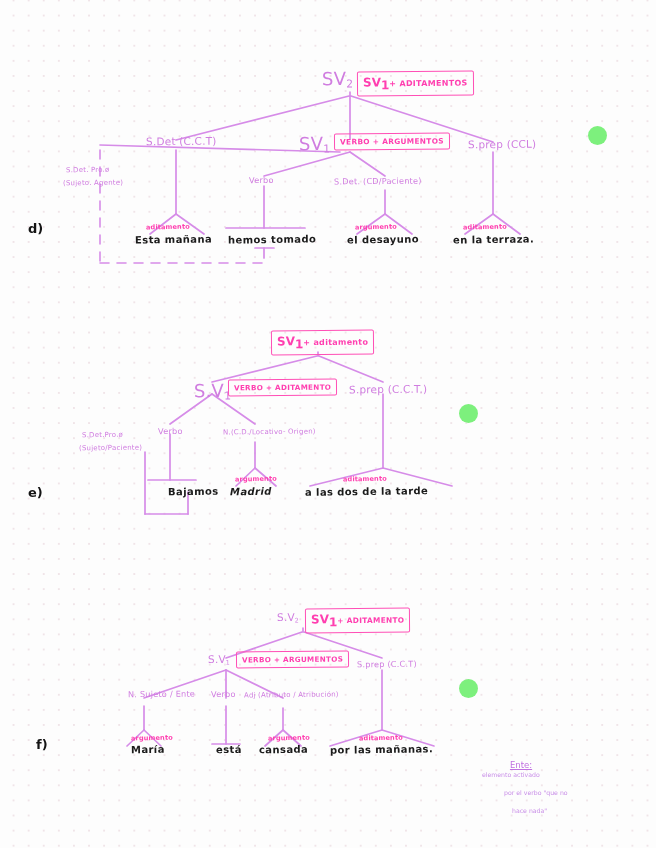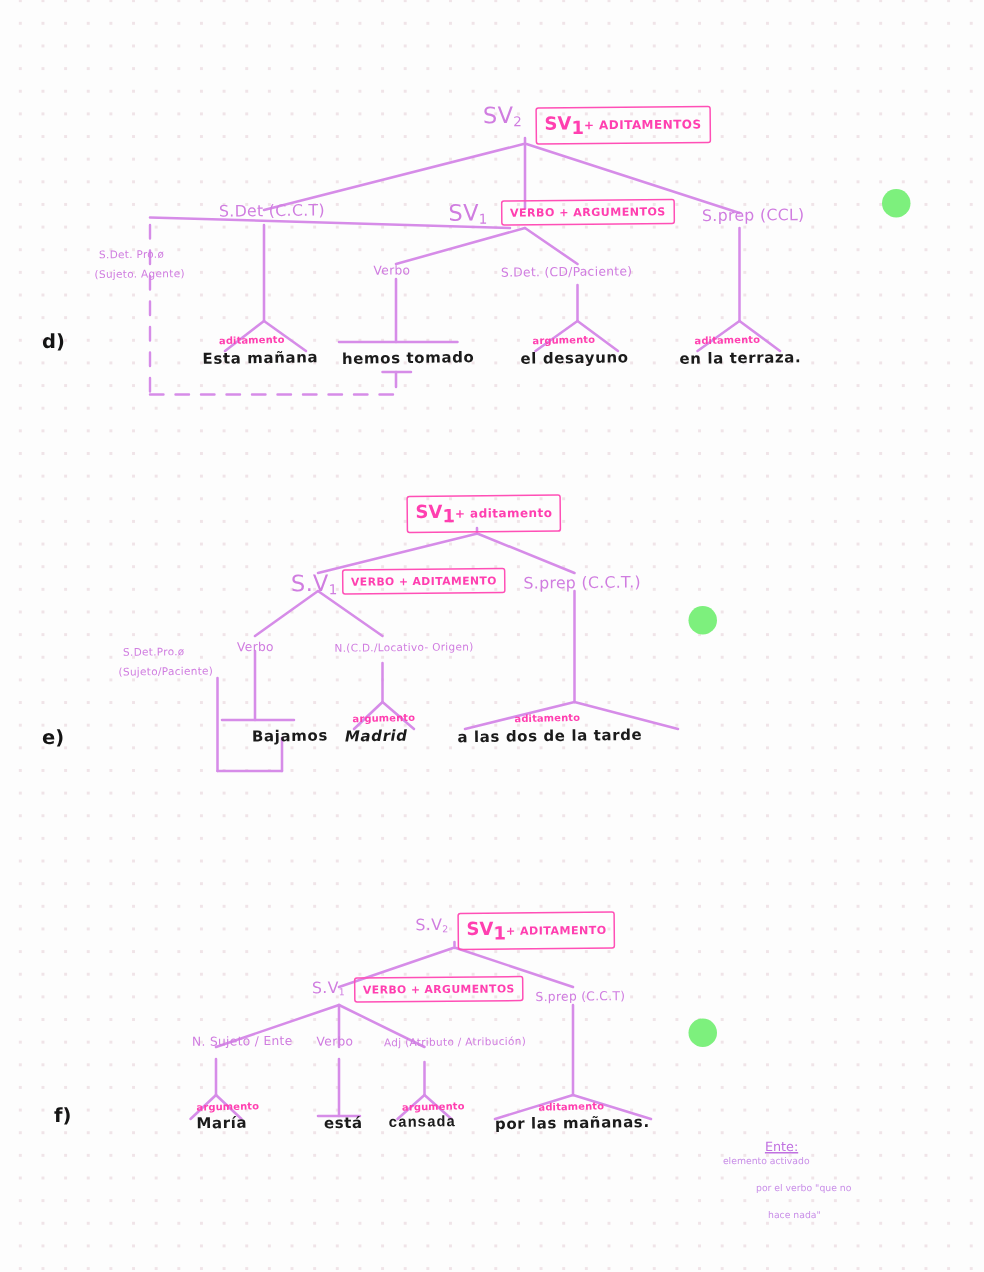--- a/index.html
+++ b/index.html
@@ -11,21 +11,21 @@
     background-size:15.1px 15.1px;
     background-position:6px 8px;
     font-family:"DejaVu Sans", sans-serif;
   }
   .svg-layer{position:absolute;left:0;top:0;width:656px;height:848px;}
   .lbl{position:absolute;white-space:nowrap;line-height:1;}
 
   
   .v{color:#d07de0;font-family:"DejaVu Sans", sans-serif;font-size:10.5px;
      letter-spacing:.2px;transform:rotate(-.6deg);}
-  .v.big{font-size:15px;}
+  .v.big{font-size:18px;}
   .v.sm{font-size:8.2px;}
   .v.xs{font-size:7px;}
 
   
   .m{color:#ff3fb0;font-family:"DejaVu Sans", sans-serif;font-size:6.6px;
      font-weight:bold;letter-spacing:.1px;transform:rotate(-1.2deg);}
 
   
   .k{color:#1b1b1b;font-family:"DejaVu Sans", sans-serif;font-size:10.5px;
      font-weight:bold;letter-spacing:.4px;transform:rotate(-.8deg);}
@@ -226,29 +226,29 @@
 <div class="lbl v" style="left:208px;top:654px;">
   <span>S.V</span><sub>1</sub>
 </div>
 
 <div class="box" style="left:236px;top:651px;font-size:7.2px;">VERBO + ARGUMENTOS</div>
 
 <div class="lbl v sm" style="left:357px;top:660px;">S.prep (C.C.T)</div>
 
 <div class="lbl v sm" style="left:108px;top:690px;padding-left:20px;">N. Sujeto / Ente</div>
 <div class="lbl v sm" style="left:211px;top:690px;">Verbo</div>
-<div class="lbl v xs" style="left:256px;top:692px;">Adj (Atributo / Atribución)</div>
+<div class="lbl v xs" style="left:244px;top:692px;">Adj (Atributo / Atribución)</div>
 
 <div class="lbl m" style="left:131px;top:735px;">argumento</div>
 <div class="lbl k item" style="left:131px;top:745px;">María</div>
 
 <div class="lbl k item" style="left:216px;top:745px;">está</div>
 
 <div class="lbl m" style="left:268px;top:735px;">argumento</div>
-<div class="lbl k item" style="left:259px;top:745px;font-family:Liberation Mono, monospace;">cansada</div>
+<div class="lbl k item" style="left:259px;top:745px;">cansada</div>
 
 <div class="lbl m" style="left:359px;top:735px;">aditamento</div>
 <div class="lbl k item" style="left:330px;top:745px;">por las mañanas.</div>
 
 <div class="green" style="left:459px;top:679px;"></div>
 
 <div class="note" style="left:478px;top:750px;">
   <span class="hd">Ente:</span>
   <span>elemento activado</span>
   <br><span style="margin-left:26px;display:inline-block;">por el verbo "que no</span>

